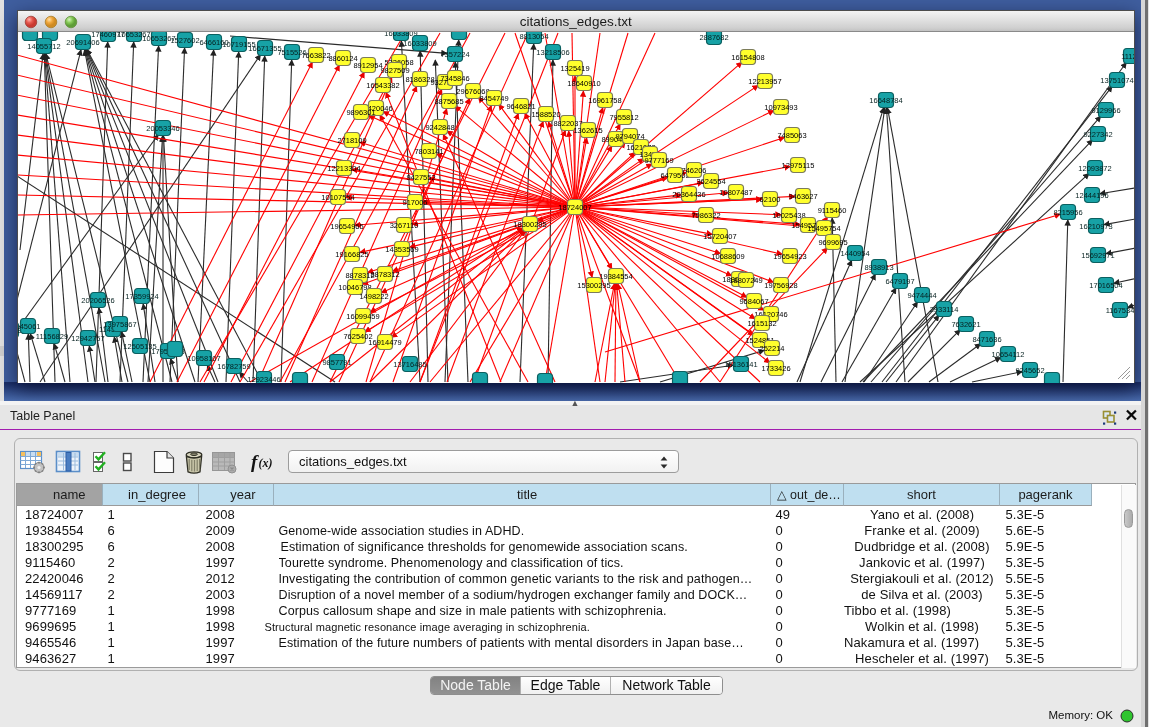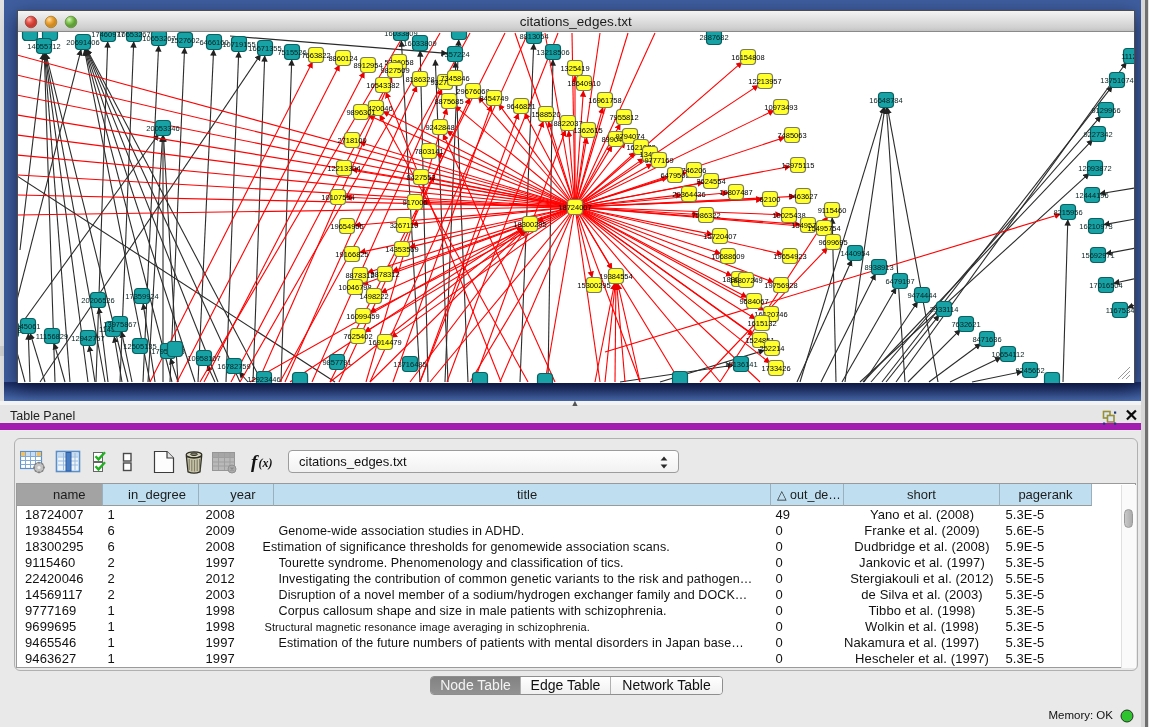--- a/index.html
+++ b/index.html
@@ -1,21 +1,21 @@
 <!DOCTYPE html>
 <html><head><meta charset="utf-8"><style>
 *{margin:0;padding:0;box-sizing:border-box}
 body{width:1149px;height:727px;font-family:"Liberation Sans",sans-serif;background:#e9e9e9;position:relative;overflow:hidden}
 .blue{position:absolute;left:3.5px;top:0;width:1137.5px;height:401px;background:#3f5e9f}
 .leftstrip{position:absolute;left:0;top:0;width:3.5px;height:401px;background:#e2e2e2}
 .shadowband{position:absolute;left:3.5px;top:382px;width:1137.5px;height:19px;background:linear-gradient(#1c3069 10%,#4a6cae)}
 .win{position:absolute;left:16.5px;top:9.5px;width:1118.5px;height:373px;border:1px solid #4d4d4d;border-radius:0;box-shadow:0 6px 18px rgba(0,0,25,.6)}
 .titlebar{position:absolute;left:0;top:0;width:100%;height:21.5px;background:linear-gradient(#f4f4f4,#cfcfcf 85%,#c2c2c2);border-bottom:1px solid #8a8a8a;text-align:center;font-size:13.5px;color:#1a1a1a;line-height:21px}
 .content{position:absolute;left:0;top:21.5px;width:1116.5px;height:350.5px;background:#fff;overflow:hidden}
-.tp-head{position:absolute;left:0;top:401px;width:1141px;height:29px;background:#e6e6e6;border-bottom:7px solid #a21caf}
+.tp-head{position:absolute;left:0;top:401px;width:1141px;height:29px;background:#e6e6e6;border-bottom:1px solid #a21caf}
 .tp-head span{position:absolute;left:10px;top:8px;font-size:12.5px;color:#1d1d1d}
 .panel{position:absolute;left:14px;top:438px;width:1124px;height:233px;background:#e9e9e9;border:1px solid #b0b0b0;border-radius:6px}
 .combo{position:absolute;left:288px;top:450px;width:391px;height:23px;background:linear-gradient(#ffffff,#f1f1f1);border:1px solid #9c9c9c;border-radius:4px;font-size:13px;color:#111;line-height:21px;padding-left:10px}
 .table{position:absolute;left:15.5px;top:483px;width:1120px;height:185px;background:#fff;border:1px solid #9a9a9a}
 .hdr{position:absolute;top:0;height:22px;font-size:13px;white-space:nowrap;overflow:hidden;color:#1c1c1c;text-align:center;line-height:22px;border-right:1px solid #9ab0bd;border-bottom:1px solid #9a9a9a;background:#bfdff0}
 .cell{position:absolute;font-size:13px;letter-spacing:0.1px;color:#111;height:16px;line-height:16px;white-space:nowrap}
 .tabs{position:absolute;left:430px;top:676px;height:18.5px;border:1px solid #8e8e8e;border-radius:4px;overflow:hidden;display:flex}
 .tab{font-size:14px;line-height:17px;text-align:center;background:linear-gradient(#ffffff,#f0f0f0);color:#111}
 .tabsel{background:linear-gradient(#828282,#929292);color:#f3f3f3}
 .scrtrack{position:absolute;left:1104px;top:1px;width:15px;height:183px;background:#fafafa;border-left:1px solid #e0e0e0}
@@ -643,21 +643,21 @@
     <div class="cell" style="left:8.5px;top:39px">19384554</div>
     <div class="cell" style="left:91px;top:39px">6</div>
     <div class="cell" style="left:189px;top:39px">2009</div>
     <div class="cell" style="left:262px;top:39px;width:482px;overflow:hidden;font-size:12.5px">Genome-wide association studies in ADHD.</div>
     <div class="cell" style="left:759px;top:39px">0</div>
     <div class="cell" style="left:827.5px;top:39px;width:156.0px;text-align:center">Franke et al. (2009)</div>
     <div class="cell" style="left:989px;top:39px">5.6E-5</div>
     <div class="cell" style="left:8.5px;top:55px">18300295</div>
     <div class="cell" style="left:91px;top:55px">6</div>
     <div class="cell" style="left:189px;top:55px">2008</div>
-    <div class="cell" style="left:246px;top:55px;width:482px;overflow:hidden;font-size:12.5px">Estimation of significance thresholds for genomewide association scans.</div>
+    <div class="cell" style="left:264px;top:55px;width:482px;overflow:hidden;font-size:12.5px">Estimation of significance thresholds for genomewide association scans.</div>
     <div class="cell" style="left:759px;top:55px">0</div>
     <div class="cell" style="left:827.5px;top:55px;width:156.0px;text-align:center">Dudbridge et al. (2008)</div>
     <div class="cell" style="left:989px;top:55px">5.9E-5</div>
     <div class="cell" style="left:8.5px;top:71px">9115460</div>
     <div class="cell" style="left:91px;top:71px">2</div>
     <div class="cell" style="left:189px;top:71px">1997</div>
     <div class="cell" style="left:262px;top:71px;width:482px;overflow:hidden;font-size:12.5px">Tourette syndrome. Phenomenology and classification of tics.</div>
     <div class="cell" style="left:759px;top:71px">0</div>
     <div class="cell" style="left:827.5px;top:71px;width:156.0px;text-align:center">Jankovic et al. (1997)</div>
     <div class="cell" style="left:989px;top:71px">5.3E-5</div>
@@ -673,21 +673,21 @@
     <div class="cell" style="left:189px;top:103px">2003</div>
     <div class="cell" style="left:262px;top:103px;width:482px;overflow:hidden;font-size:12.5px">Disruption of a novel member of a sodium/hydrogen exchanger family and DOCK…</div>
     <div class="cell" style="left:759px;top:103px">0</div>
     <div class="cell" style="left:827.5px;top:103px;width:156.0px;text-align:center">de Silva et al. (2003)</div>
     <div class="cell" style="left:989px;top:103px">5.3E-5</div>
     <div class="cell" style="left:8.5px;top:119px">9777169</div>
     <div class="cell" style="left:91px;top:119px">1</div>
     <div class="cell" style="left:189px;top:119px">1998</div>
     <div class="cell" style="left:262px;top:119px;width:482px;overflow:hidden;font-size:12.5px">Corpus callosum shape and size in male patients with schizophrenia.</div>
     <div class="cell" style="left:759px;top:119px">0</div>
-    <div class="cell" style="left:827.5px;top:119px;width:156.0px;text-align:center">Tibbo et al. (1998)</div>
+    <div class="cell" style="left:827.5px;top:119px;width:156.0px;">Tibbo et al. (1998)</div>
     <div class="cell" style="left:989px;top:119px">5.3E-5</div>
     <div class="cell" style="left:8.5px;top:135px">9699695</div>
     <div class="cell" style="left:91px;top:135px">1</div>
     <div class="cell" style="left:189px;top:135px">1998</div>
     <div class="cell" style="left:248px;top:135px;width:482px;overflow:hidden;font-size:11px">Structural magnetic resonance image averaging in schizophrenia.</div>
     <div class="cell" style="left:759px;top:135px">0</div>
     <div class="cell" style="left:827.5px;top:135px;width:156.0px;text-align:center">Wolkin et al. (1998)</div>
     <div class="cell" style="left:989px;top:135px">5.3E-5</div>
     <div class="cell" style="left:8.5px;top:151px">9465546</div>
     <div class="cell" style="left:91px;top:151px">1</div>

